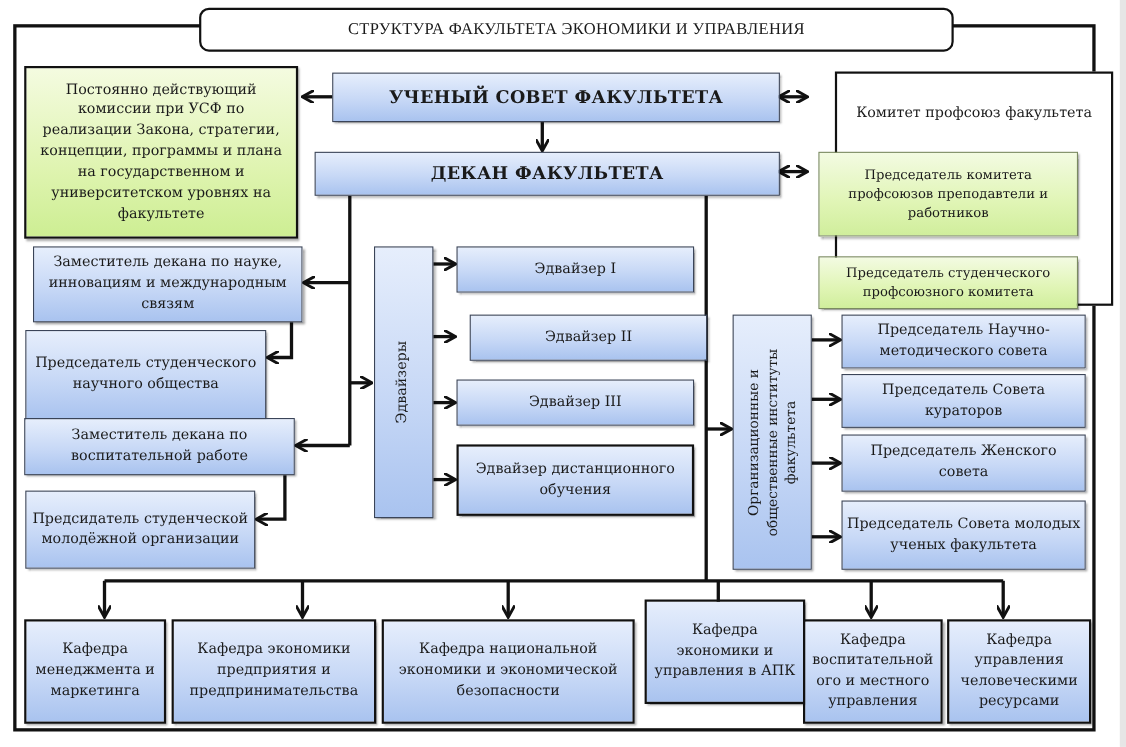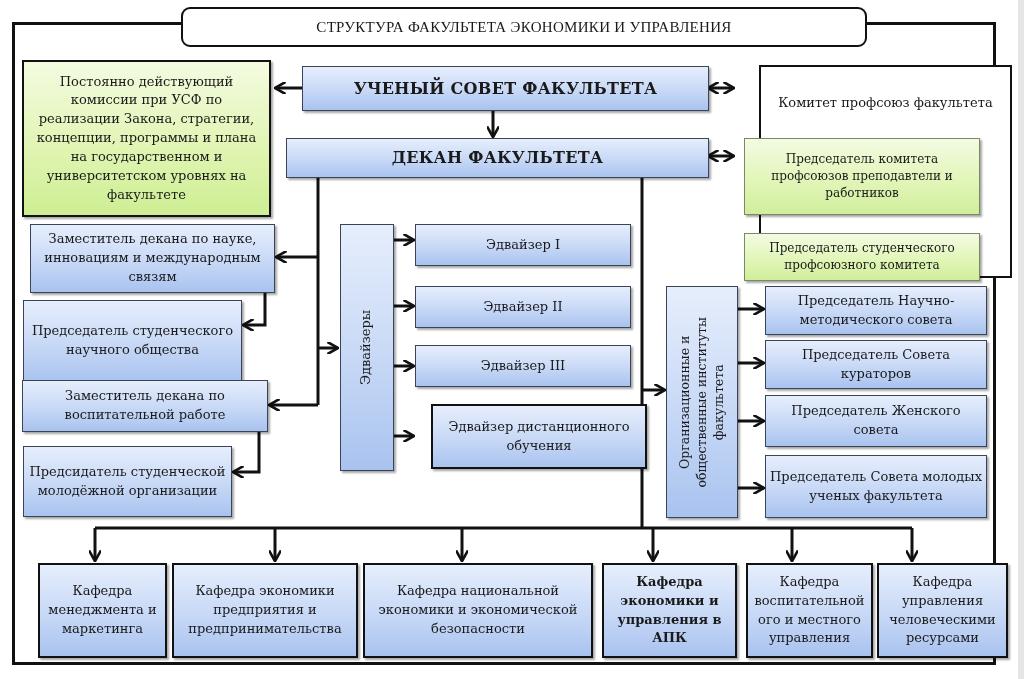--- a/index.html
+++ b/index.html
@@ -21,21 +21,21 @@
     font-family:Liberation Serif, serif; font-size:15px; letter-spacing:0.3px; z-index:3;
   }
   .box {
     position:absolute; box-sizing:border-box;
     display:flex; align-items:center; justify-content:center; text-align:center;
     border:1.5px solid #3a4458;
     background:linear-gradient(to bottom, #e6eefc 0%, #c7d8f6 55%, #a9c3ef 100%);
     box-shadow:2px 2px 2px rgba(0,0,0,0.35);
     font-size:13px; line-height:1.45; padding:2px 4px; z-index:2;
   }
-  .box.dark { border:2px solid #111;margin-left:16px; }
+  .box.dark { border:2px solid #111; }
   .box.green {
     background:linear-gradient(to bottom, #f4fbe0 0%, #dff4b0 60%, #cdee93 100%);
     border:2.5px solid #111;
   }
   .box.green-light {
     background:linear-gradient(to bottom, #f3fbe2 0%, #e0f5b5 60%, #d0ee9c 100%);
     border:1.5px solid #7a8a60;
     font-size:12px; line-height:1.4;
   }
   .box.bold { font-weight:bold; font-size:16px; letter-spacing:0.3px; }
@@ -143,21 +143,21 @@
 <div class="box" style="left:23px;top:446px;width:209px;height:71px;">
   <span>Предсидатель студенческой молодёжной организации</span>
 </div>
 
 <div class="box vertical" style="left:340px;top:224px;width:54px;height:247px;">
   <span>Эдвайзеры</span>
 </div>
 <div class="box" style="left:415px;top:224px;width:216px;height:42px;">
   <span>Эдвайзер I</span>
 </div>
-<div class="box" style="left:415px;top:286px;width:216px;height:42px;">
+<div class="box" style="left:427px;top:286px;width:216px;height:42px;">
   <span>Эдвайзер II</span>
 </div>
 <div class="box" style="left:415px;top:345px;width:216px;height:42px;">
   <span>Эдвайзер III</span>
 </div>
 <div class="box dark" style="left:415px;top:404px;width:216px;height:65px;">
   <span>Эдвайзер дистанционного обучения</span>
 </div>
 
 <div class="box vertical" style="left:666px;top:286px;width:72px;height:232px;font-size:12.5px;line-height:1.35;">
@@ -182,21 +182,21 @@
 
 <div class="box dark" style="left:22px;top:563px;width:129px;height:95px;">
   <span>Кафедра менеджмента и маркетинга</span>
 </div>
 <div class="box dark" style="left:156px;top:563px;width:186px;height:95px;">
   <span>Кафедра экономики предприятия и предпринимательства</span>
 </div>
 <div class="box dark" style="left:347px;top:563px;width:230px;height:95px;">
   <span>Кафедра национальной экономики и экономической безопасности</span>
 </div>
-<div class="box dark" style="left:586px;top:563px;width:135px;height:95px;font-weight:bold;">
+<div class="box dark" style="left:586px;top:545px;width:146px;height:95px;">
   <span>Кафедра экономики и управления в АПК</span>
 </div>
 <div class="box dark" style="left:730px;top:563px;width:127px;height:95px;">
   <span>Кафедра воспитательной ого и местного управления</span>
 </div>
 <div class="box dark" style="left:861px;top:563px;width:131px;height:95px;">
   <span>Кафедра управления человеческими ресурсами</span>
 </div>
 
 </body></html>

